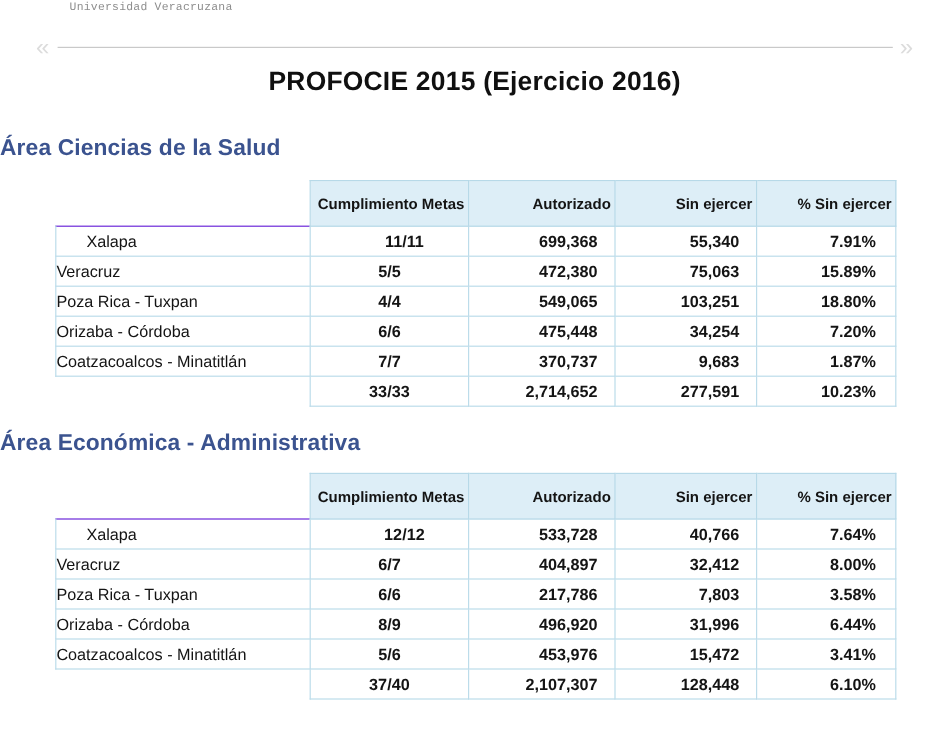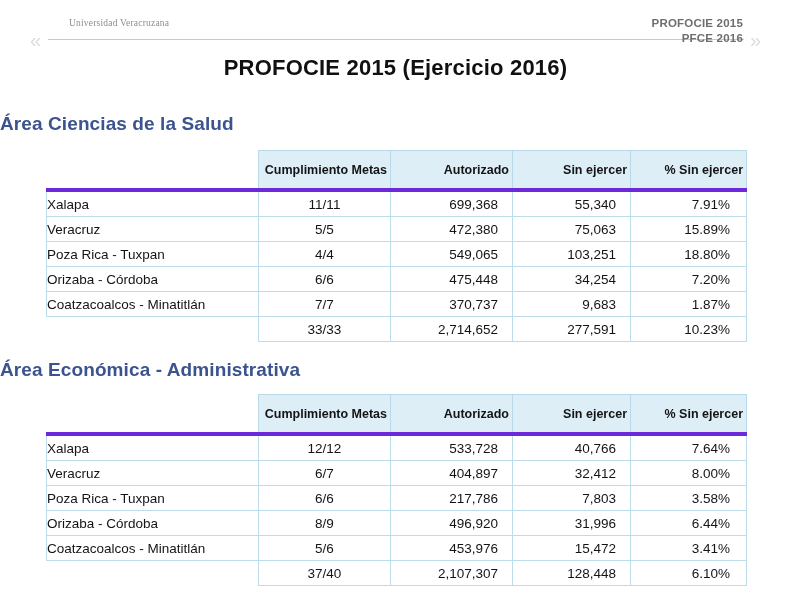--- a/index.html
+++ b/index.html
@@ -31,26 +31,25 @@
     position: absolute;
     left: 48px;
     top: 39px;
     width: 696px;
     height: 1px;
     background: #c9c9c9;
   }
   .univ-label {
     position: absolute;
     left: 58px;
-    top: 18px;
+    top: 0;
     font-size: 9.5px;
     color: #8d8d8d;
     letter-spacing: 0.2px;
-    font-family: Liberation Serif, serif;
-    margin-left: 11px;
+    font-family: Liberation Mono, monospace;
   }
   .prog-labels {
     position: absolute;
     right: 48px;
     top: 16px;
     text-align: right;
     font-size: 11.5px;
     font-weight: bold;
     color: #6e6e6e;
     line-height: 15px;
@@ -137,30 +136,32 @@
   }
 
   
   table.data tbody td {
     border-left: 1px solid #bcdcea;
     border-right: 1px solid #bcdcea;
     border-bottom: 1px solid #bcdcea;
     height: 24px;
   }
   table.data tbody tr:first-child td {
-    border-top: 4px solid #6d28d9;
+    border-top: 1px solid #6d28d9;
+    padding-left: 25px;
   }
   td.name {
     text-align: left;
     padding-left: 14px;
     font-size: 14px;
   }
   td.num {
     text-align: center;
     font-size: 14px;
+    font-weight: bold;
   }
   td.num.money { padding-right: 14px; text-align: right; }
   td.num.pct   { padding-right: 16px; text-align: right; }
 
   
   tr.total td.name {
     border-left: none;
     border-right: none;
     border-bottom: none;
     border-top: none;
@@ -170,24 +171,20 @@
 </head>
 <body>
 
 <div class="slide">
 
   <div class="header">
     <div class="header-rule"></div>
     <div class="chev chev-left">«</div>
     <div class="chev chev-right">»</div>
     <div class="univ-label">Universidad Veracruzana</div>
-    <div class="prog-labels">
-      <div>PROFOCIE 2015</div>
-      <div>PFCE 2016</div>
-    </div>
   </div>
 
   <div class="slide-title">PROFOCIE 2015 (Ejercicio 2016)</div>
 
   <div class="section-title first">Área Ciencias de la Salud</div>
 
   <div class="tbl-wrap first">
     <table class="data">
       <colgroup>
         <col class="c-name">

